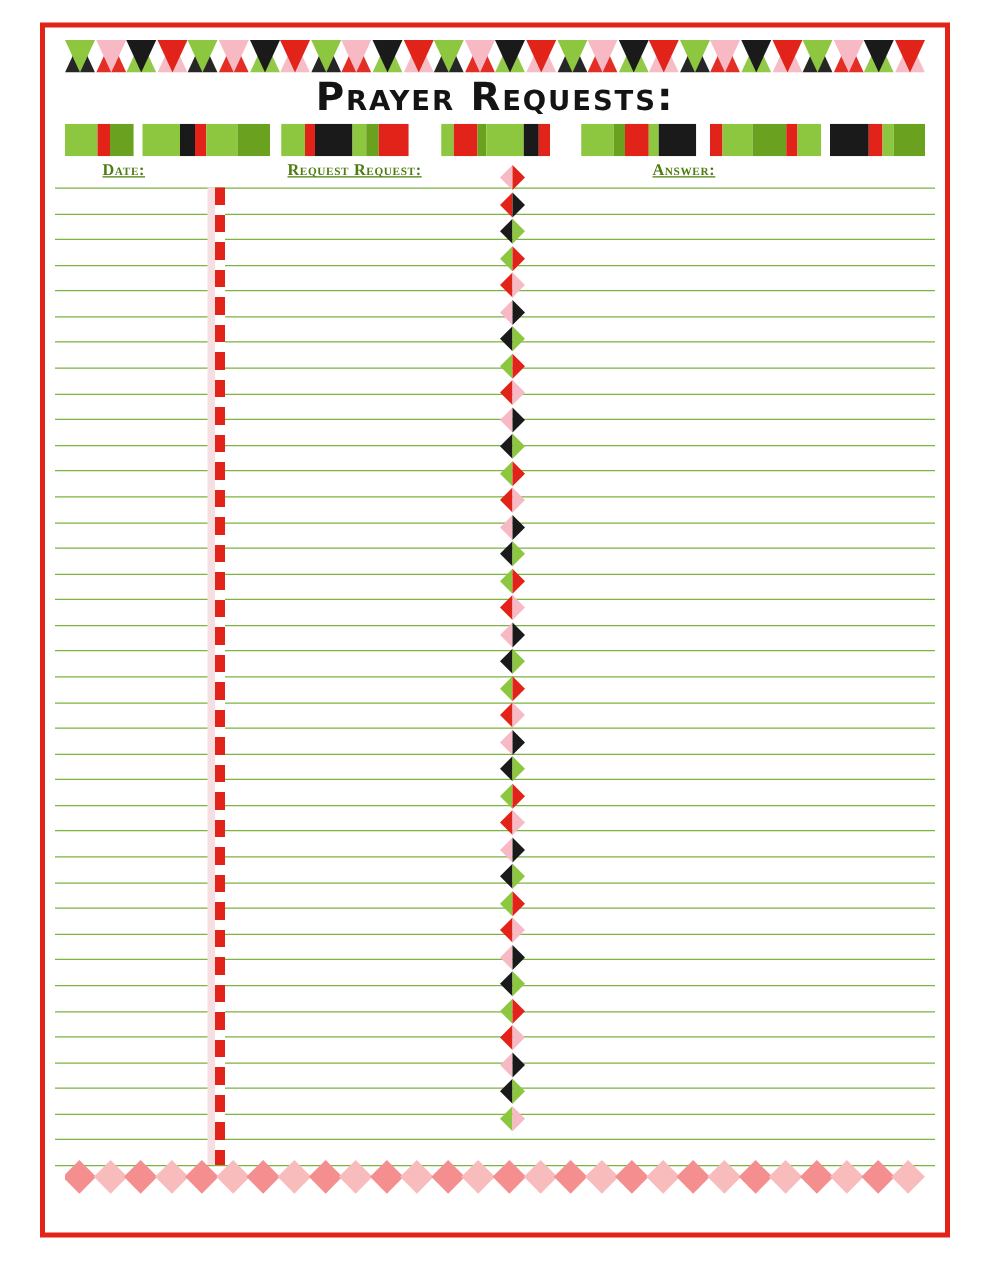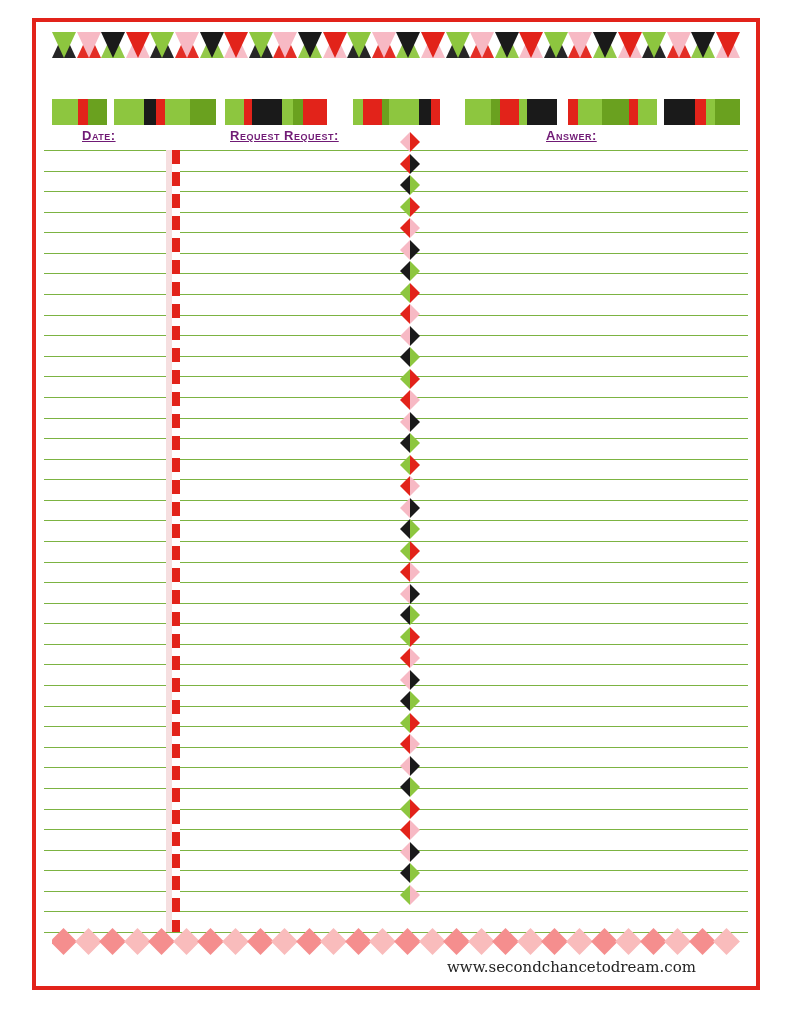--- a/index.html
+++ b/index.html
@@ -102,32 +102,32 @@
   
   #headers {
     position: absolute;
     left: 52px;
     top: 128px;
     width: 688px;
     height: 20px;
   }
   .col-head {
     position: absolute;
-    font-family: Liberation Sans, sans-serif;
+    font-family: Liberation Serif, serif;
     font-weight: bold;
     font-size: 13px;
-    color: #701a75;
+    color: #4d7c0f;
     text-decoration: underline;
     letter-spacing: 0.5px;
     font-variant: small-caps;
     white-space: nowrap;
   }
   #head-date   { left: 30px;  top: 0; }
   #head-req    { left: 178px; top: 0; }
-  #head-answer { left: 494px; top: 0; }
+  #head-answer { left: 470px; top: 0; }
 
   
   #rules {
     position: absolute;
     left: 44px;
     top: 150px;
     width: 704px;
     height: 782px;
   }
   .rule {
@@ -341,20 +341,21 @@
       <div class="tri-cell">
         <div class="tri-up" style="color: rgb(141, 198, 63); opacity: 0.95;"></div>
         <div class="tri-down" style="color: rgb(26, 26, 26);"></div>
       </div>
       <div class="tri-cell">
         <div class="tri-up" style="color: rgb(247, 185, 196); opacity: 0.95;"></div>
         <div class="tri-down" style="color: rgb(226, 35, 26);"></div>
       </div>
     </div>
 
+  <div id="title">Prayer Requests:</div>
 
   <div id="stripe-band">
       <div class="stripe" style="width: 26.389px; background: rgb(141, 198, 63);"></div>
       <div class="stripe" style="width: 9.42466px; background: rgb(226, 35, 26);"></div>
       <div class="stripe" style="width: 18.8493px; background: rgb(106, 161, 31);"></div>
       <div class="stripe" style="width: 7.53973px; background: rgb(255, 255, 255);"></div>
       <div class="stripe" style="width: 30.1589px; background: rgb(141, 198, 63);"></div>
       <div class="stripe" style="width: 11.3096px; background: rgb(26, 26, 26);"></div>
       <div class="stripe" style="width: 9.42466px; background: rgb(226, 35, 26);"></div>
       <div class="stripe" style="width: 24.5041px; background: rgb(141, 198, 63);"></div>
@@ -614,15 +615,14 @@
       <div class="diamond" style="left: 493.429px; background: rgb(245, 142, 142);"></div>
       <div class="diamond" style="left: 518px; background: rgb(249, 188, 188);"></div>
       <div class="diamond" style="left: 542.571px; background: rgb(245, 142, 142);"></div>
       <div class="diamond" style="left: 567.143px; background: rgb(249, 188, 188);"></div>
       <div class="diamond" style="left: 591.714px; background: rgb(245, 142, 142);"></div>
       <div class="diamond" style="left: 616.286px; background: rgb(249, 188, 188);"></div>
       <div class="diamond" style="left: 640.857px; background: rgb(245, 142, 142);"></div>
       <div class="diamond" style="left: 665.429px; background: rgb(249, 188, 188);"></div>
     </div>
 
-  <div id="footer">www.secondchancetodream.com</div>
 
 </div>
 
 </body></html>

